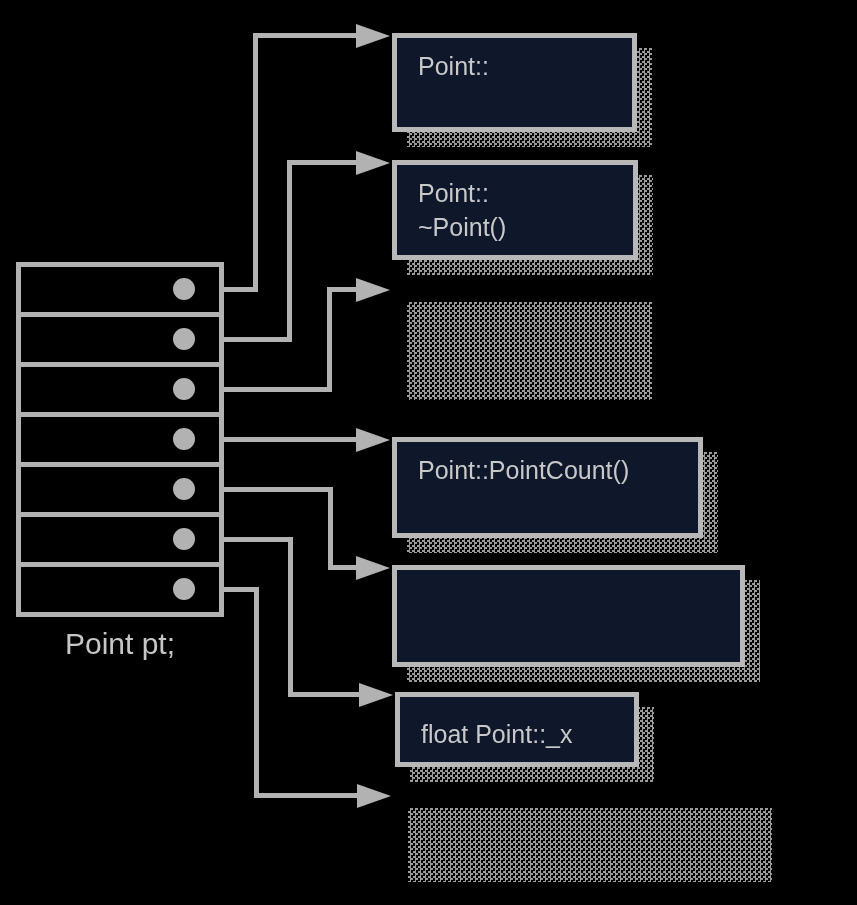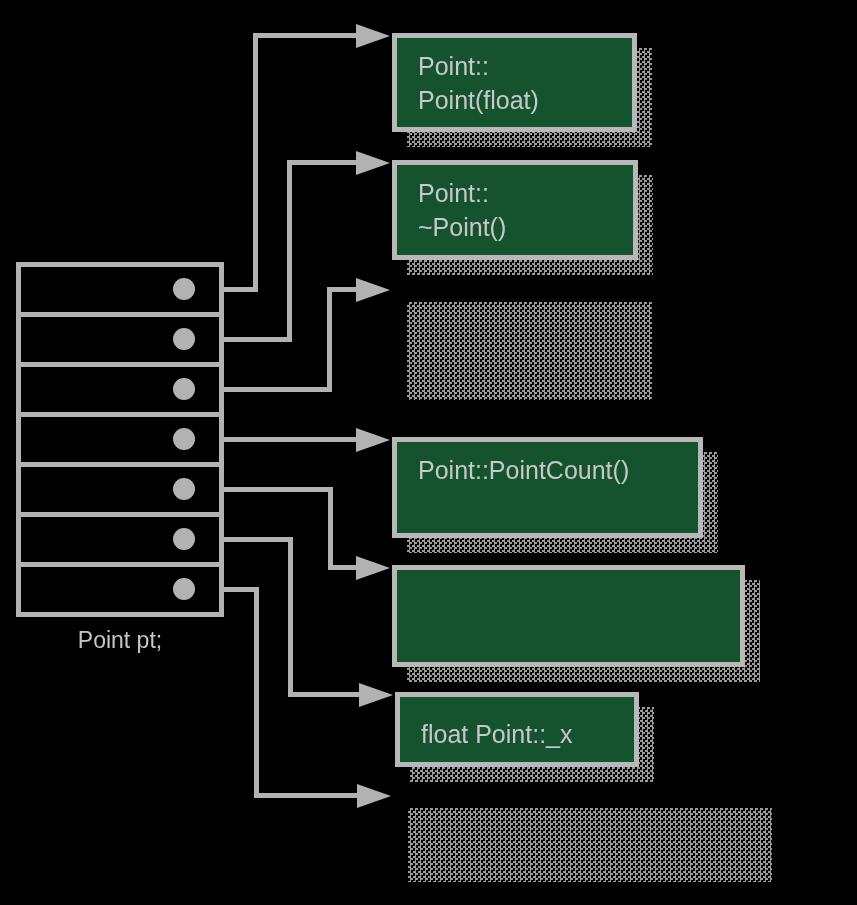--- a/index.html
+++ b/index.html
@@ -21,25 +21,25 @@
     border:5px solid #b2b2b2;box-sizing:border-box;z-index:2;background:#000;
   }
   .slot{position:relative;height:45px;border-bottom:5px solid #b2b2b2;}
   .slot:last-child{border-bottom:none;}
   .dot{
     position:absolute;left:152px;top:11px;width:22px;height:22px;
     border-radius:50%;background:#b2b2b2;
   }
   .obj-label{
     position:absolute;left:16px;top:627px;width:208px;text-align:center;
-    color:#c6c6c6;font-size:23px;z-index:2;
+    color:#c6c6c6;font-size:30px;z-index:2;
   }
   
   .mbox{
-    position:absolute;box-sizing:border-box;background:#14532d;
+    position:absolute;box-sizing:border-box;background:#0f172a;
     border:5px solid #b8b8b8;color:#c8c8c8;font-size:25px;line-height:34px;
     padding:11px 0 0 21px;z-index:3;white-space:nowrap;
   }
   .mbox.one{display:flex;align-items:center;padding-top:8px;}
   
   .mshadow{
     position:absolute;z-index:1;
     background-image:conic-gradient(#9a9a9a 25%,#000 25% 50%,#9a9a9a 50% 75%,#000 75%);
     background-size:5px 5px;
   }
@@ -110,21 +110,20 @@
         <div class="dot"></div>
       </div>
     <div class="slot">
         <div class="dot"></div>
       </div>
   </div>
   <div class="obj-label">Point pt;</div>
 
   <div class="mbox" style="left:392px;top:33px;width:245px;height:99px">
     <div>Point::</div>
-    <div>Point(float)</div>
   </div>
 
   <div class="mbox" style="left:392px;top:160px;width:246px;height:100px">
     <div>Point::</div>
     <div>~Point()</div>
   </div>
 
 
   <div class="mbox" style="left:392px;top:437px;width:311px;height:101px">
     <div>Point::PointCount()</div>

